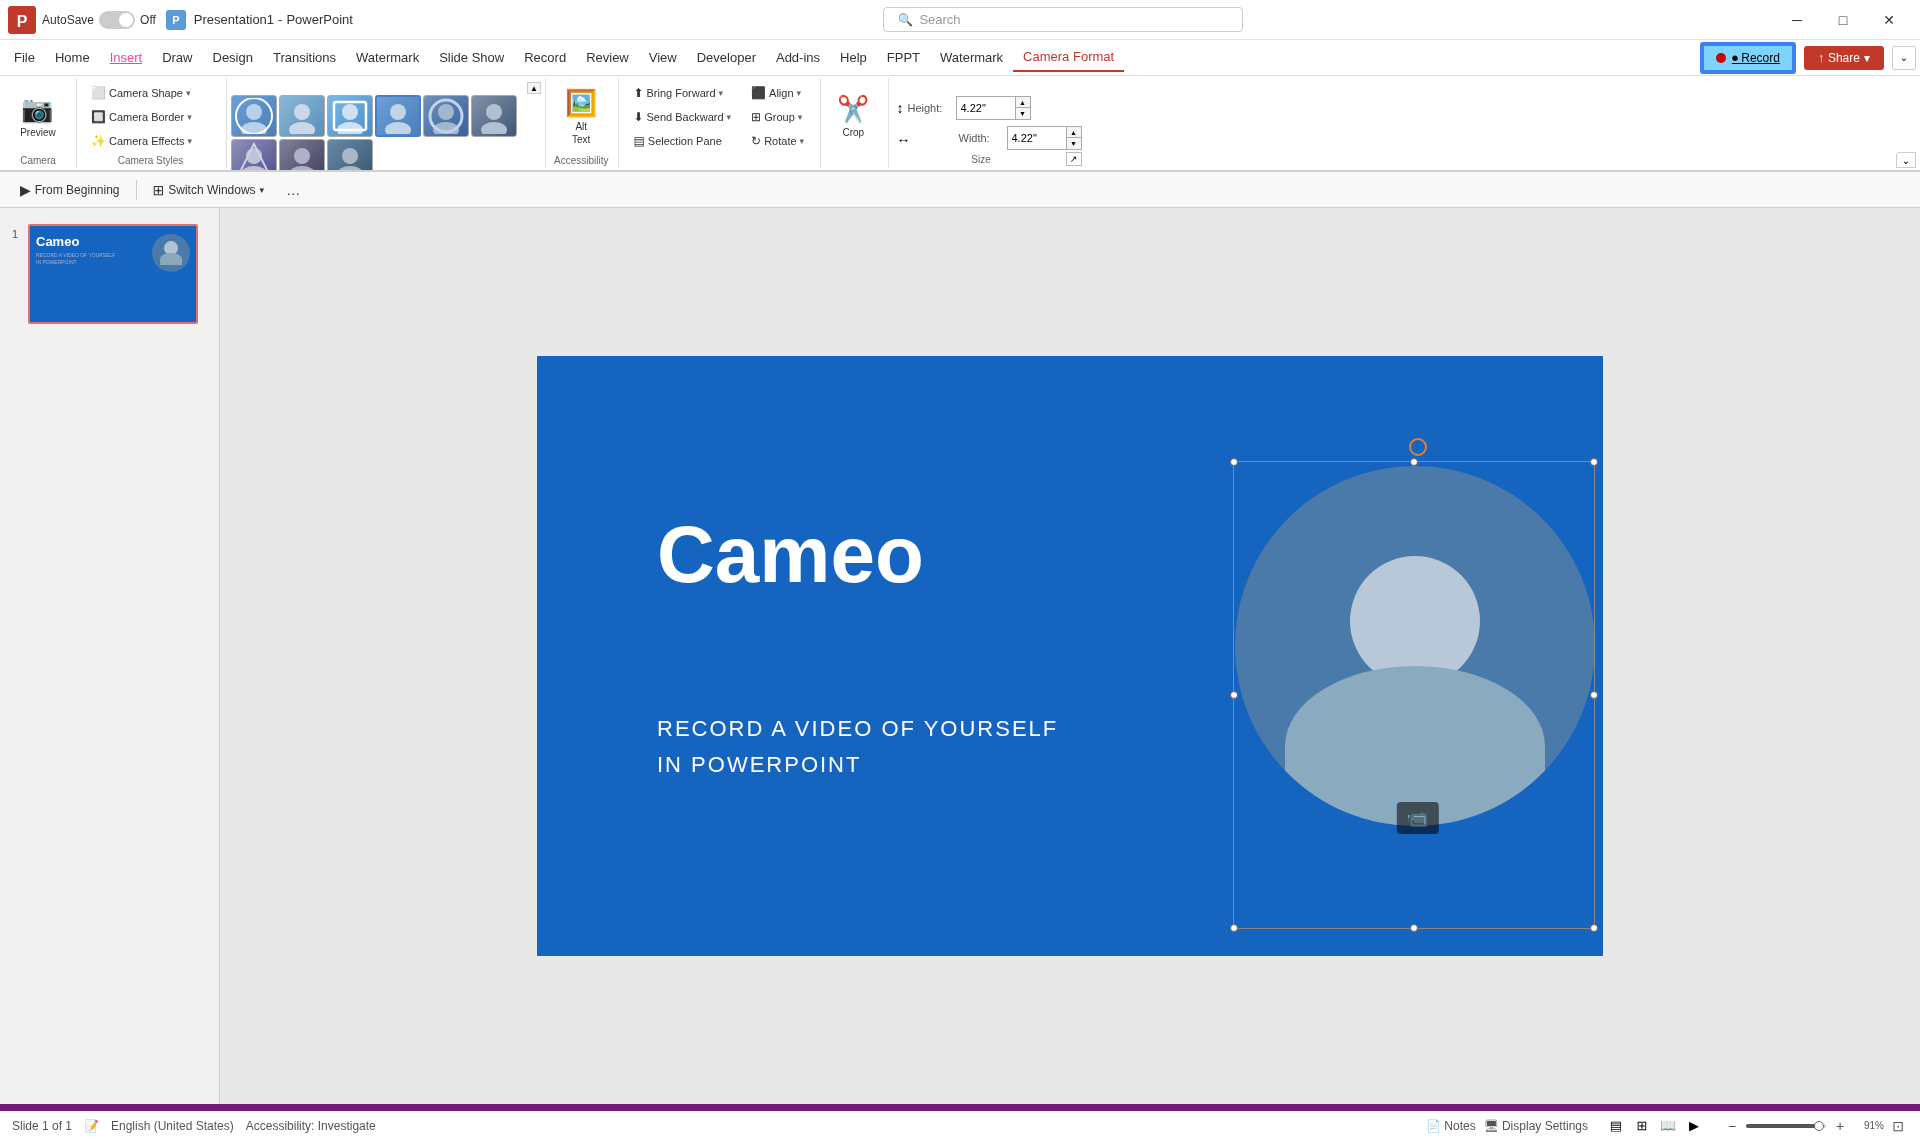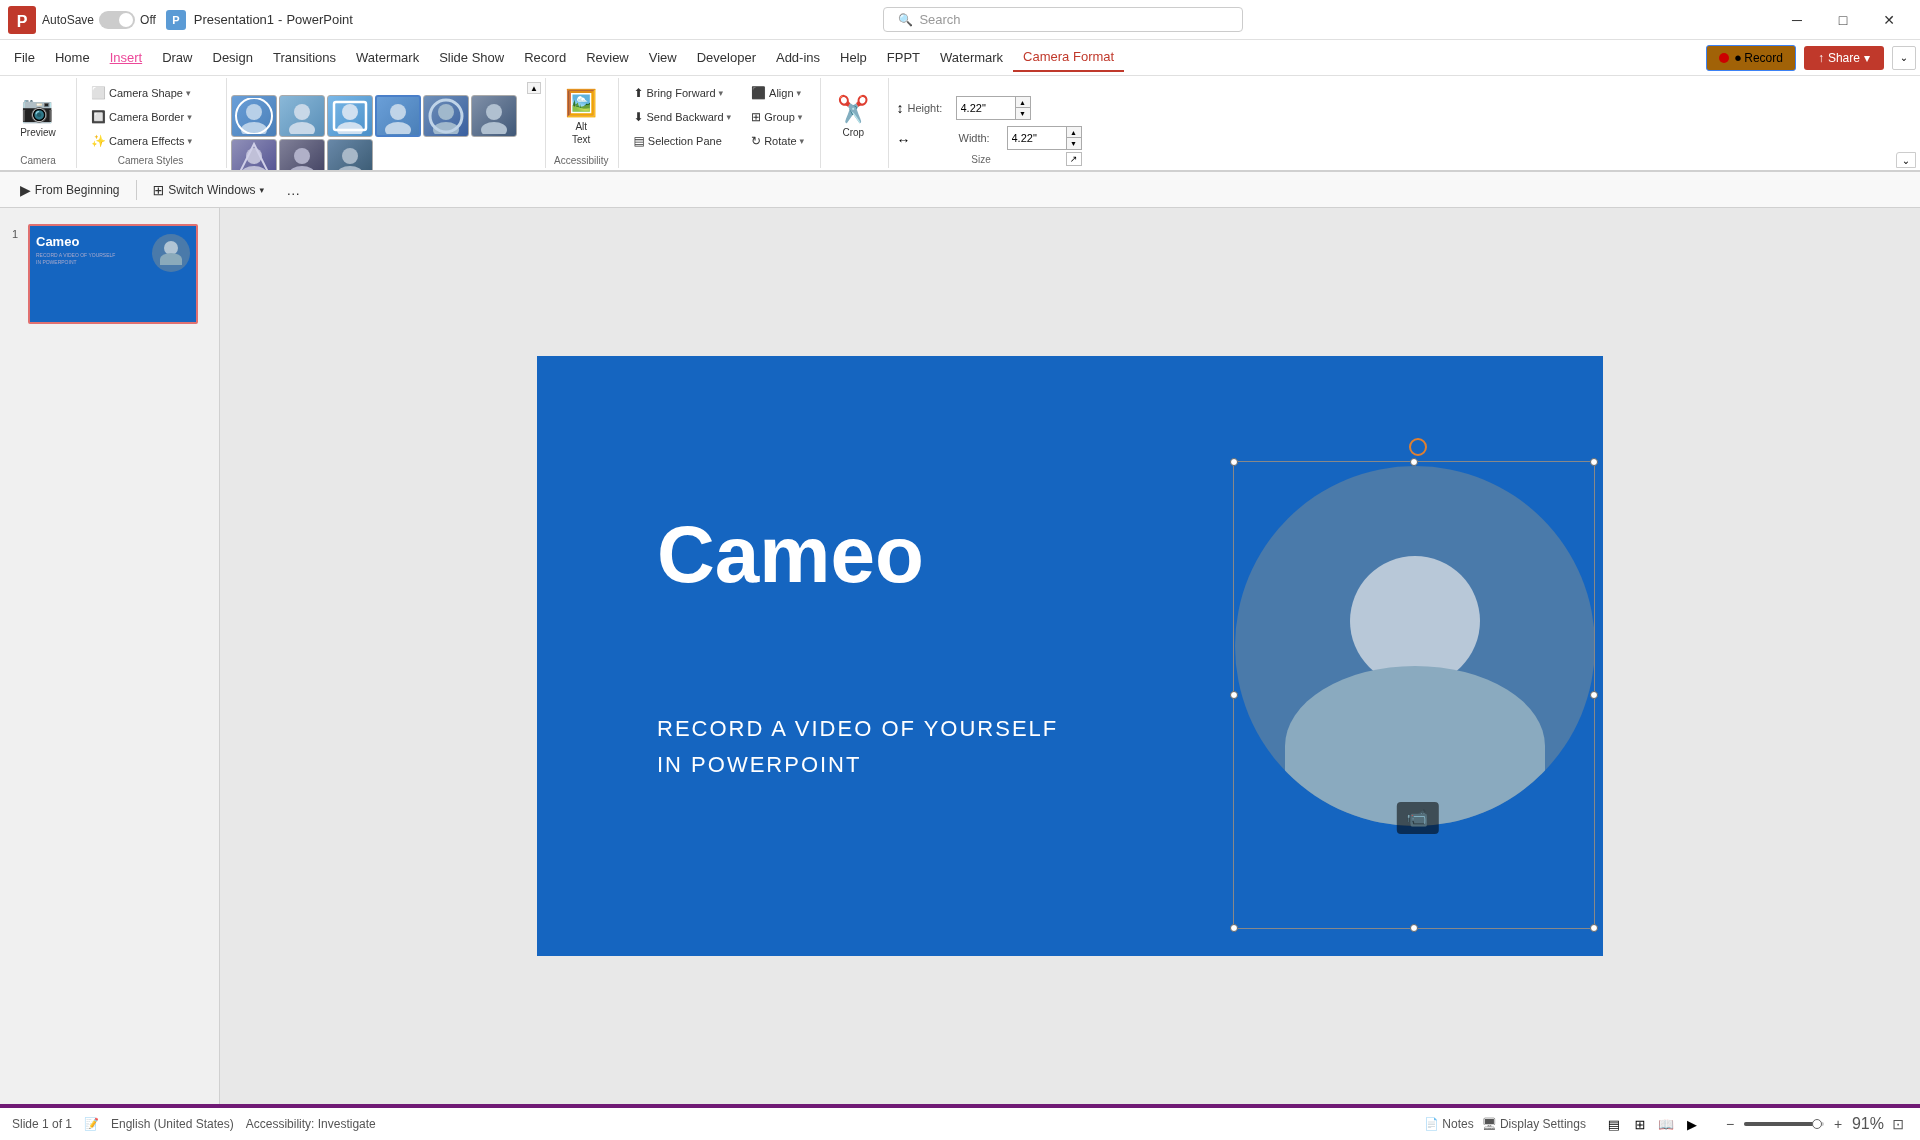--- a/index.html
+++ b/index.html
@@ -146,21 +146,21 @@
     <button style="padding:4px 10px;cursor:pointer;border-radius:3px;font-size:13px;color:#333;border:none;background:transparent;height:28px;">Review</button>
     <button style="padding:4px 10px;cursor:pointer;border-radius:3px;font-size:13px;color:#333;border:none;background:transparent;height:28px;">View</button>
     <button style="padding:4px 10px;cursor:pointer;border-radius:3px;font-size:13px;color:#333;border:none;background:transparent;height:28px;">Developer</button>
     <button style="padding:4px 10px;cursor:pointer;border-radius:3px;font-size:13px;color:#333;border:none;background:transparent;height:28px;">Add-ins</button>
     <button style="padding:4px 10px;cursor:pointer;border-radius:3px;font-size:13px;color:#333;border:none;background:transparent;height:28px;">Help</button>
     <button style="padding:4px 10px;cursor:pointer;border-radius:3px;font-size:13px;color:#333;border:none;background:transparent;height:28px;">FPPT</button>
     <button style="padding:4px 10px;cursor:pointer;border-radius:3px;font-size:13px;color:#333;border:none;background:transparent;height:28px;">Watermark</button>
     <button style="padding:4px 10px;cursor:pointer;border-radius:0;font-size:13px;color:#c0392b;border:none;background:transparent;height:28px;font-weight:500;border-bottom:2px solid #c0392b;">Camera Format</button>
   </div>
   <div style="margin-left:auto;display:flex;align-items:center;gap:8px;">
-    <button style="display:flex;align-items:center;gap:6px;padding:5px 12px;border:1px solid #3b82f6;border-radius:3px;background:#a16207;cursor:pointer;font-size:12px;">
+    <button style="display:flex;align-items:center;gap:6px;padding:5px 12px;border:4px solid #3b82f6;border-radius:3px;background:#7dd3fc;cursor:pointer;font-size:12px;text-decoration:underline;">
       <span style="width:10px;height:10px;border-radius:50%;background:#c00;display:inline-block;"></span>
       <span>⏺ Record</span>
     </button>
     <button style="display:flex;align-items:center;gap:4px;padding:5px 14px;background:#c0392b;color:white;border:none;border-radius:3px;cursor:pointer;font-size:12px;">
       <span>↑</span>
       <span>Share</span>
       <span>▾</span>
     </button>
     <button style="width:24px;height:24px;border:1px solid #ccc;background:white;border-radius:2px;cursor:pointer;font-size:10px;">⌄</button>
   </div>
@@ -423,21 +423,21 @@
         <div style="position:absolute;top:62px;left:50%;transform:translateX(-50%);width:18px;height:18px;border:2.5px solid #e08030;border-radius:50%;cursor:pointer;background:transparent;"></div>
 
         <div style="position:absolute;bottom:112px;left:50%;transform:translateX(-50%);background:rgba(0,0,0,0.55);border-radius:4px;padding:5px 10px;display:flex;align-items:center;gap:4px;color:white;font-size:18px;">
           <span>📹</span>
         </div>
       </div>
     </div>
   </div>
 </div>
 
-<div id="status-bar" style="height:36px;background:white;border-top:4px solid #701a75;display:flex;align-items:center;padding:0 12px;font-size:12px;color:#555;gap:12px;">
+<div id="status-bar" style="height:36px;background:white;border-top:7px solid #701a75;display:flex;align-items:center;padding:0 12px;font-size:12px;color:#555;gap:12px;">
   <div style="display:flex;align-items:center;gap:12px;">
     <span>Slide 1 of 1</span>
     <button style="border:none;background:transparent;cursor:pointer;font-size:12px;color:#555;display:flex;align-items:center;gap:2px;">
       <span>📝</span>
     </button>
     <span>English (United States)</span>
     <span>Accessibility: Investigate</span>
   </div>
 
   <div style="margin-left:auto;display:flex;align-items:center;gap:8px;">
@@ -457,17 +457,17 @@
       <button style="width:24px;height:24px;border:none;background:transparent;cursor:pointer;font-size:13px;border-radius:2px;">▶</button>
     </div>
 
     <div style="display:flex;align-items:center;gap:4px;margin-left:8px;">
       <button style="border:none;background:transparent;cursor:pointer;font-size:14px;color:#555;width:20px;height:20px;display:flex;align-items:center;justify-content:center;">−</button>
       <div style="width:80px;height:4px;background:#ccc;border-radius:2px;cursor:pointer;position:relative;">
         <div style="width:91%;height:100%;background:#555;border-radius:2px;"></div>
         <div style="width:10px;height:10px;background:white;border:1px solid #666;border-radius:50%;position:absolute;top:-3px;left:calc(91% - 5px);cursor:pointer;"></div>
       </div>
       <button style="border:none;background:transparent;cursor:pointer;font-size:14px;color:#555;width:20px;height:20px;display:flex;align-items:center;justify-content:center;">+</button>
-      <span style="font-size:16px;color:#555;min-width:30px;text-align:right;">91%</span>
+      <span style="font-size:10px;color:#555;min-width:30px;text-align:right;">91%</span>
       <button style="border:none;background:transparent;cursor:pointer;font-size:14px;color:#555;width:20px;height:20px;display:flex;align-items:center;justify-content:center;">⊡</button>
     </div>
   </div>
 </div>
 
 </body></html>

